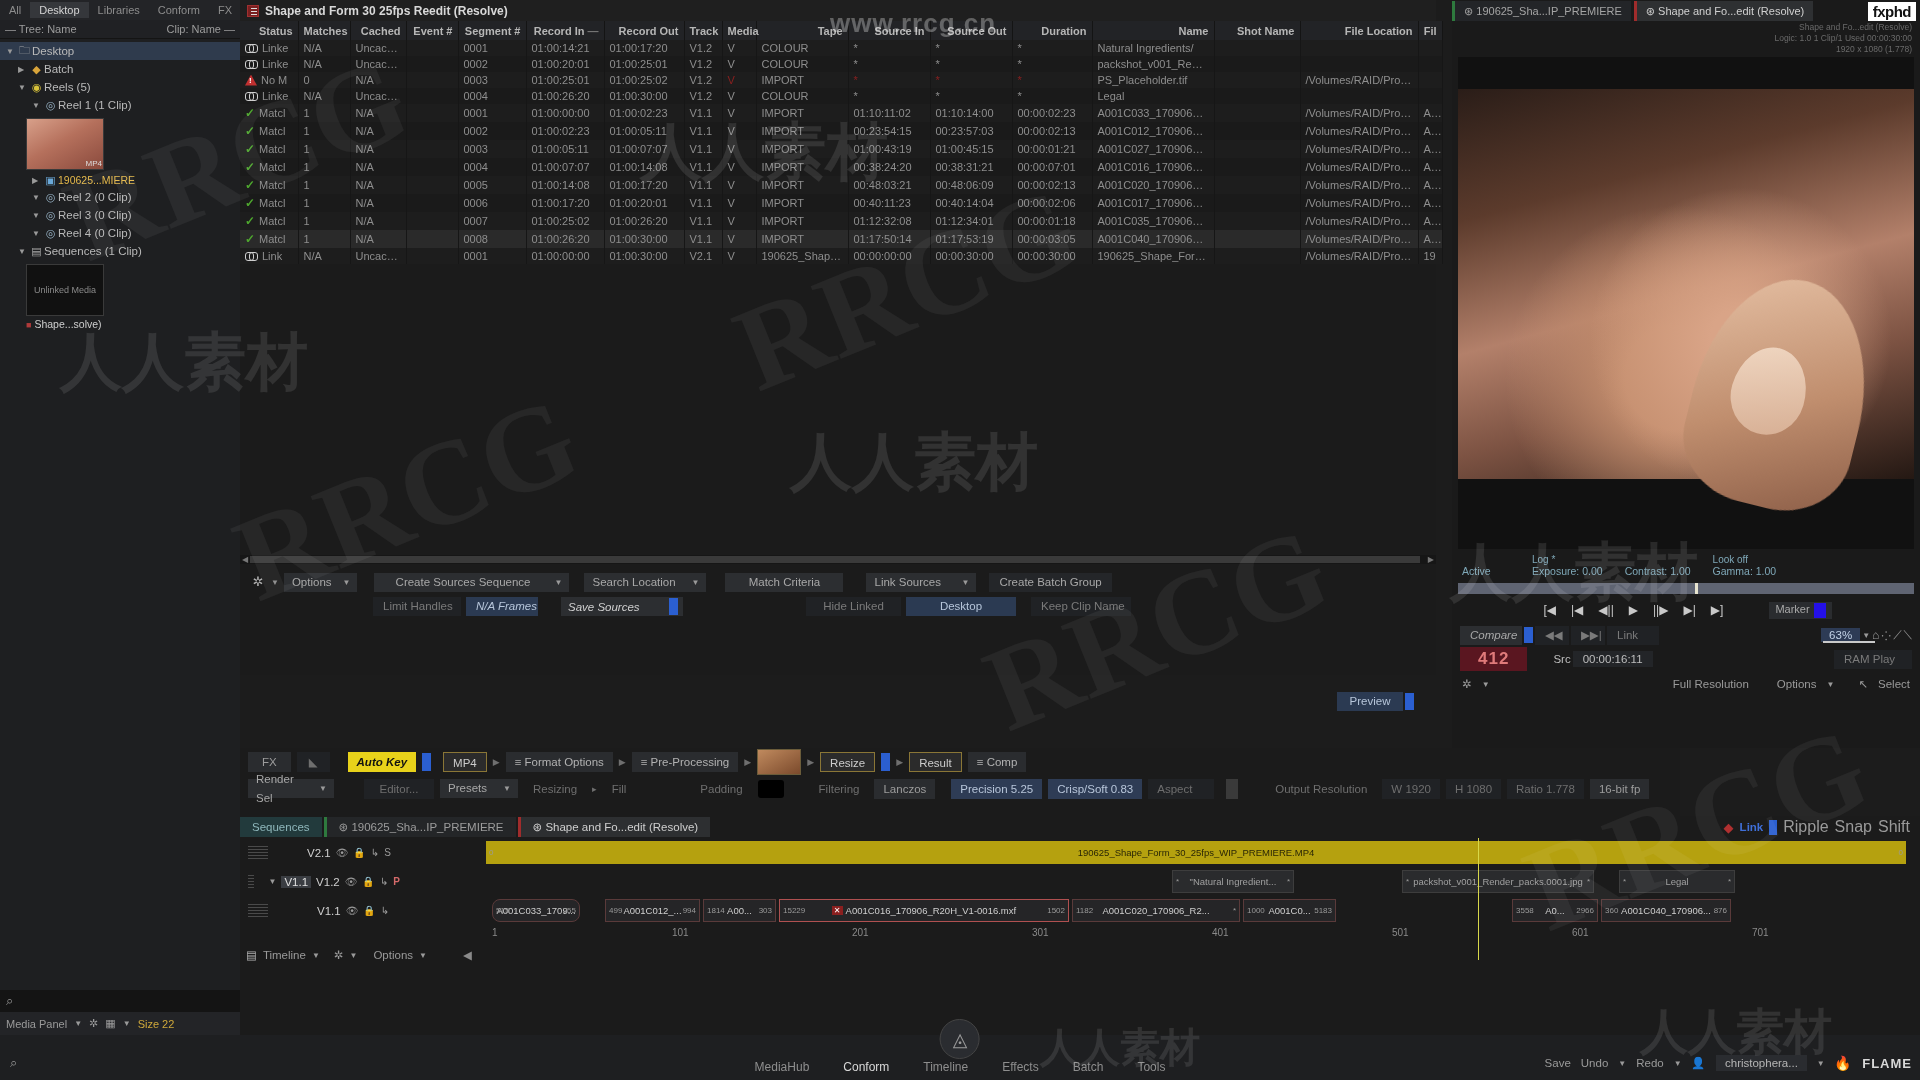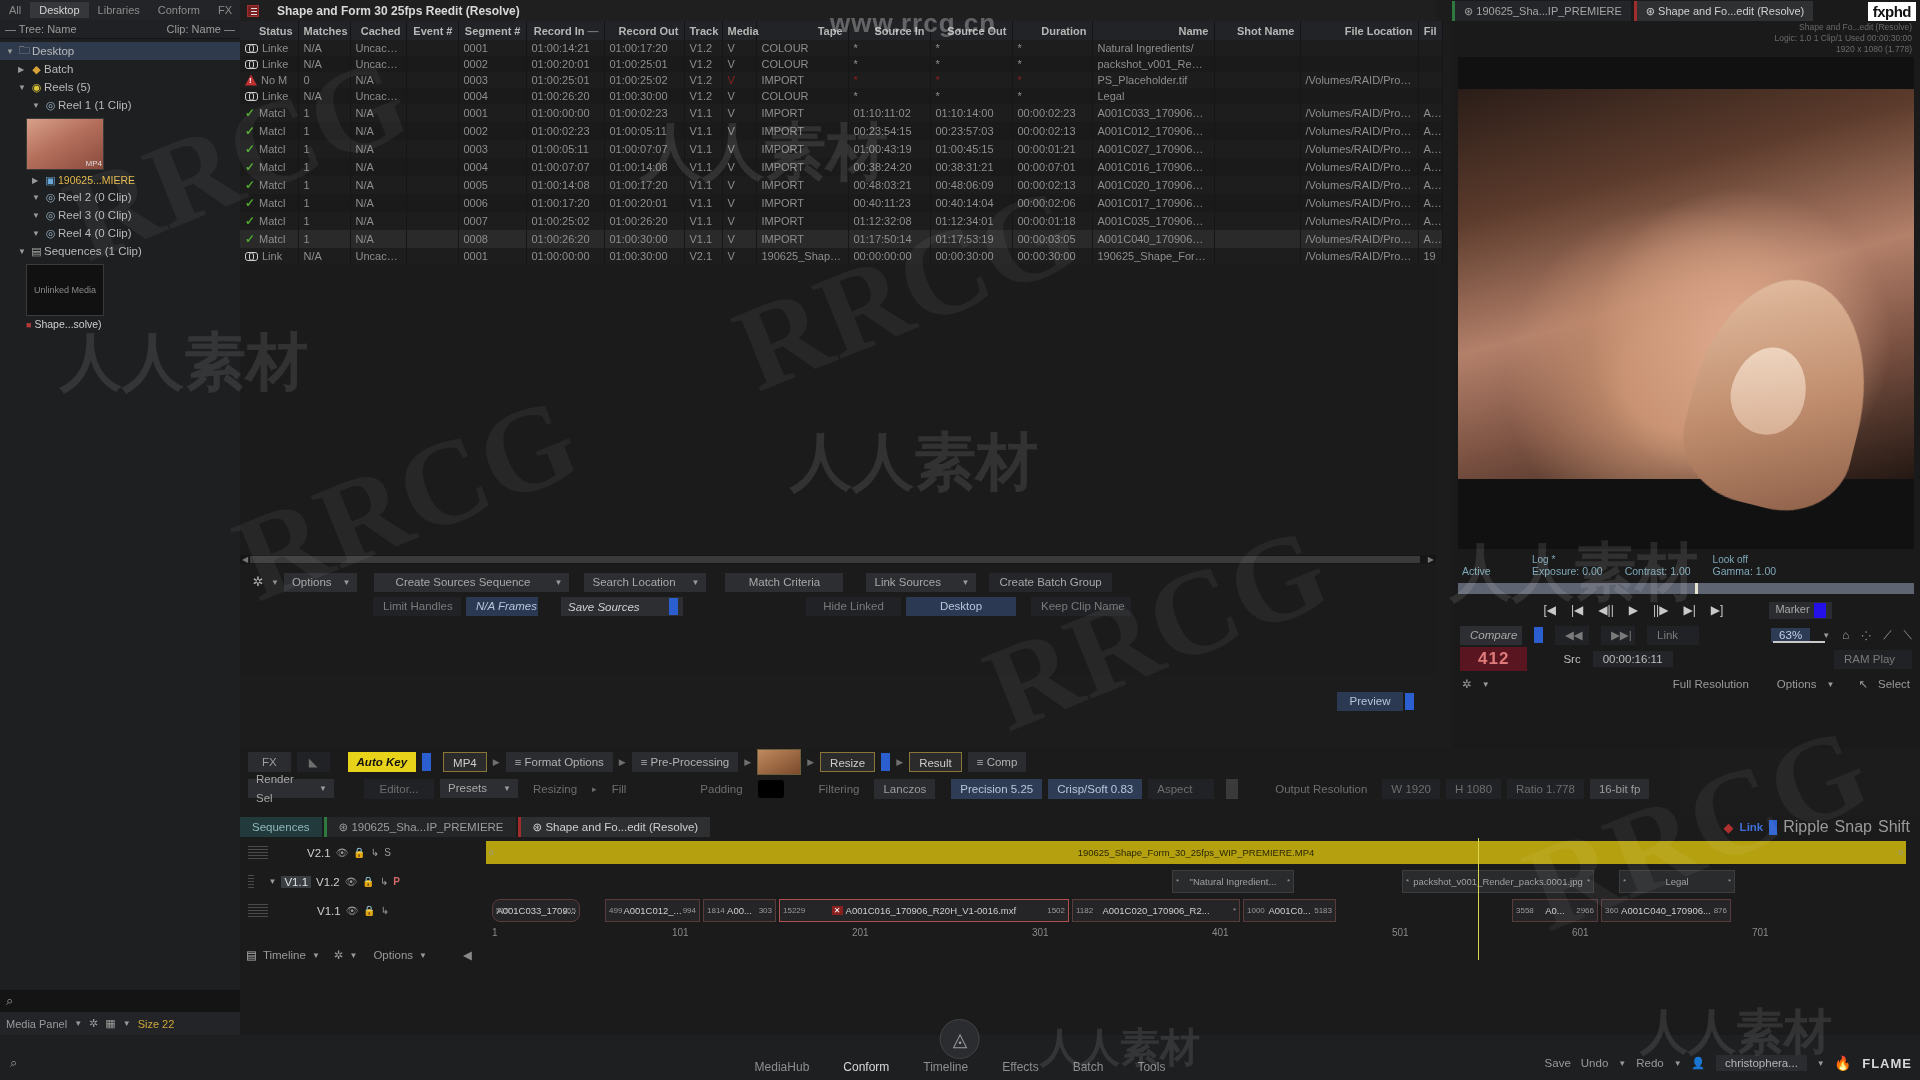--- a/index.html
+++ b/index.html
@@ -41,21 +41,21 @@
   .clip-lbl { font-size:10.5px; margin-left:26px; color:#cfcfcf; }
   .clip-lbl.hl { color:#e4b84a; }
   .clip-lbl.red::before { content:"■"; color:#b03a3a; margin-right:3px; font-size:9px;}
   #lp-bottom { position:absolute; left:0; bottom:0; width:240px; }
   .lp-search { height:22px; background:#141414; display:flex; align-items:center; padding:0 6px; font-size:11px;}
   .lp-foot { height:23px; background:#232427; display:flex; align-items:center; gap:7px; padding:0 6px; font-size:11px;}
   .lp-foot .sz { color:#cfa83a; }
 
   
   #conform { position:absolute; left:240px; top:0; width:1196px; height:675px; background:#1b1b1b; }
-  .cf-title { height:21px; display:flex; align-items:center; gap:18px; padding-left:7px;
+  .cf-title { height:21px; display:flex; align-items:center; gap:6px; padding-left:7px;
               background:#1f1f1f; font-size:12px; color:#d8d8d8; font-weight:bold; }
   .redicon { width:12px; height:12px; background:#7a2020; border:1px solid #a03030; position:relative; }
   .redicon::after{content:"";position:absolute;left:3px;top:2px;width:6px;height:8px;
                   background:repeating-linear-gradient(#ddd 0 1px,transparent 1px 3px);}
 
   
   table.ev { width:100%; border-collapse:collapse; font-size:11px; table-layout:fixed; }
   table.ev th { background:#222326; color:#b6b6b6; font-weight:bold; text-align:right;
                 padding:3px 5px; height:19px; border-right:1px solid #141414; font-size:11px;}
   table.ev td { padding:2px 5px; height:14.6px; color:#8e8e8e; white-space:nowrap;
@@ -164,21 +164,21 @@
        background:linear-gradient(160deg,#f3dcc8,#d9b196); border-radius:50%/55% 55% 45% 45%;
        transform:rotate(16deg); opacity:.92;}
   .cc-bar { display:flex; gap:22px; font-size:10.5px; color:#7fa8b8; padding:5px 0 3px 10px; align-items:flex-end;}
   .cc-top { font-size:10px; color:#7fa8b8; }
   .scrubtrk { height:11px; background:#5f6472; margin:3px 6px; position:relative; }
   .scrubtrk .ph2 { position:absolute; left:52%; top:0; width:3px; height:11px; background:#e8e4cf; }
   .transport { display:flex; align-items:center; justify-content:center; gap:9px; height:26px; font-size:12px; color:#c9c9c9;}
   .tbtn { padding:0 3px; }
   .mk { margin-left:34px; background:#2a2c2f; color:#a8a8a8; font-size:11px; padding:1px 6px;}
   .mkchip { display:inline-block; width:12px; height:15px; background:#2410e8; vertical-align:middle; margin-left:4px;}
-  .vrow { display:flex; align-items:center; gap:12px; height:24px; padding:0 8px; font-size:11.5px;}
+  .vrow { display:flex; align-items:center; gap:2px; height:24px; padding:0 8px; font-size:11.5px;}
   .zoombox { background:#2d3b55; color:#c3d2e6; padding:1px 8px; position:relative; }
   .zoombox::after{content:"";position:absolute;left:2px;bottom:-1px;width:52px;height:2px;background:#c9c9c9;}
   .framebox { background:#5a1620; color:#e07a7a; font-size:17px; font-weight:bold;
               padding:2px 18px; letter-spacing:1px;}
   .srcbox { background:#232528; color:#bdbdbd; padding:2px 10px; font-size:11.5px;}
   .vfoot { display:flex; align-items:center; gap:10px; height:26px; padding:0 10px; font-size:11.5px;}
 
   
   #botbar { position:absolute; left:0; bottom:0; width:1920px; height:45px; background:#1e1f21; }
   .bb-tabs { position:absolute; left:50%; transform:translateX(-50%); bottom:0; display:flex;

